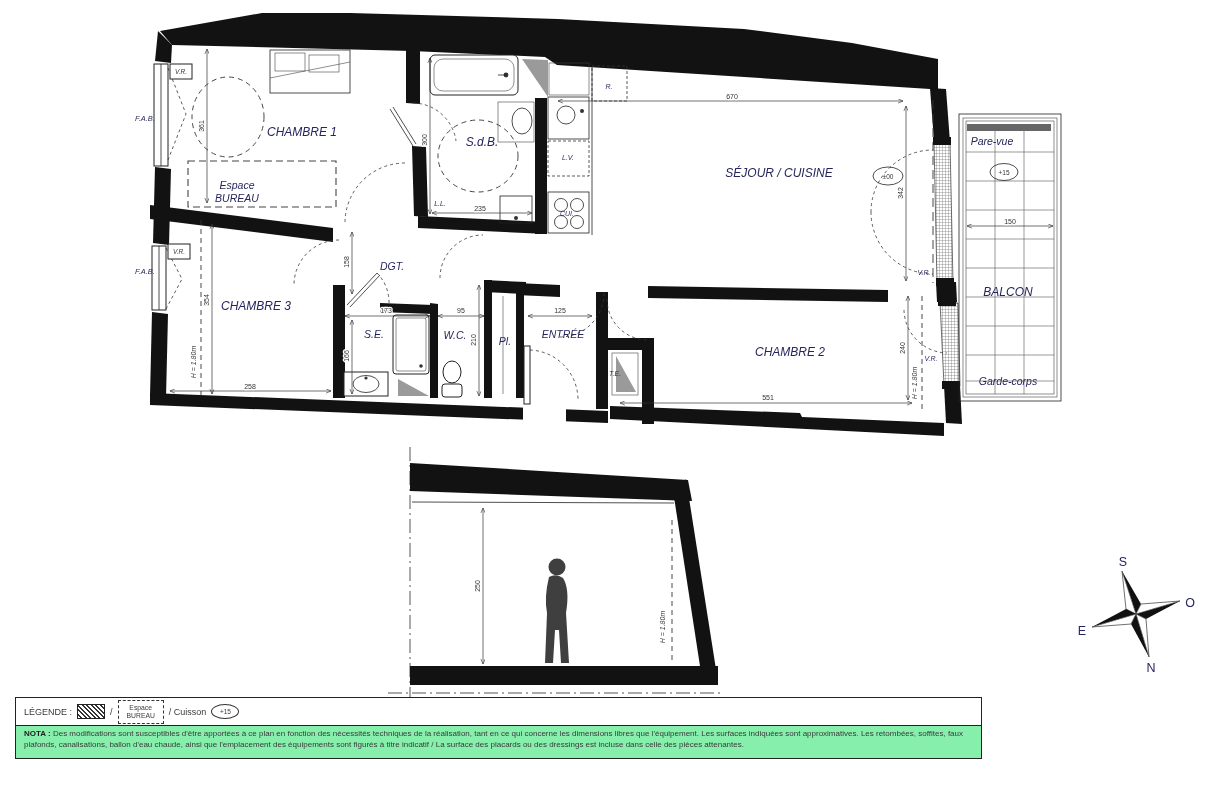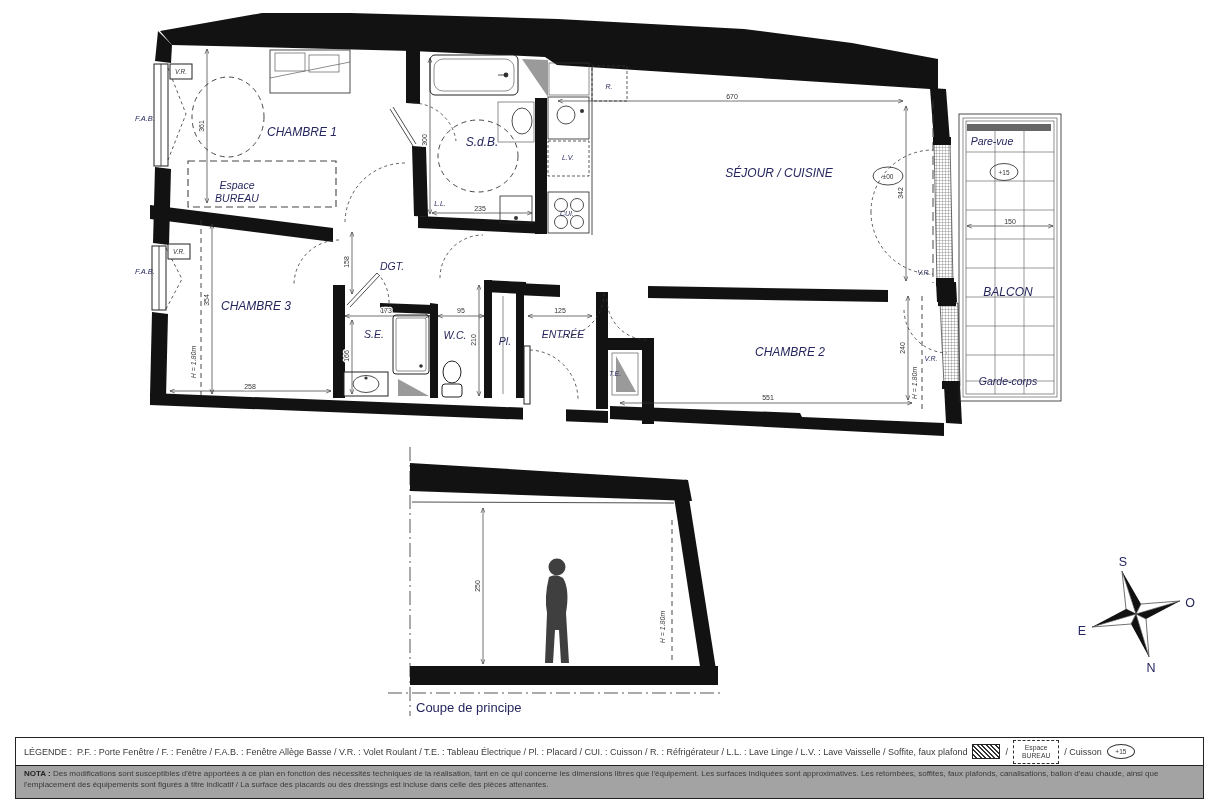--- a/index.html
+++ b/index.html
@@ -12,24 +12,24 @@
   .tn{fill:none;stroke:#222;stroke-width:0.8}
   .tf{fill:none;stroke:#444;stroke-width:0.6}
   .dsh{fill:none;stroke:#333;stroke-width:0.9;stroke-dasharray:5 4}
   .dsh2{fill:none;stroke:#333;stroke-width:0.8;stroke-dasharray:3 3}
   .diml{stroke:#333;stroke-width:0.7;fill:none}
   .rl{font-style:italic;font-size:12px}
   .rs{font-style:italic;font-size:10.5px}
   .ann{font-style:italic;font-size:7px;fill:#26265e}
   .dim{font-size:7px;fill:#333;paint-order:stroke;stroke:#fff;stroke-width:2.5px;stroke-linejoin:round}
   .lvl{font-size:6.5px;fill:#333;paint-order:stroke;stroke:#fff;stroke-width:2px}
-  .legend-band{position:absolute;left:15px;top:737px;width:1189px;box-sizing:border-box}
+  .legend-band{position:absolute;left:15px;top:697px;width:967px;box-sizing:border-box}
   .legend-row{border:1.3px solid #222;background:#fff;display:flex;align-items:center;
     padding:0 8px;height:27px;white-space:nowrap;font-size:9px;color:#3a3a3a;gap:5px}
-  .nota-row{border:1.3px solid #222;border-top:none;background:#a3a3a3;font-size:8px;
+  .nota-row{border:1.3px solid #222;border-top:none;background:#86efac;font-size:8px;
     color:#3a3a3a;padding:3px 8px 4px 8px;line-height:1.35;min-height:33px;box-sizing:border-box}
   .swatch{display:inline-block;width:26px;height:13px;border:1px solid #222;
     background:repeating-linear-gradient(45deg,#fff 0 2px,#333 2px 3.2px)}
   .esp-box{display:inline-flex;flex-direction:column;align-items:center;justify-content:center;
     border:1.2px dashed #333;font-size:6.8px;line-height:1.15;padding:1px 8px;height:20px;color:#3a3a3a}
   .oval{display:inline-flex;align-items:center;justify-content:center;border:1px solid #333;
     border-radius:50%;width:26px;height:13px;font-size:6.5px;color:#3a3a3a}
   .nota-b{font-weight:bold;color:#222}
 </style>
 </head>
@@ -317,21 +317,20 @@
     <text x="1123" y="566" text-anchor="middle" font-size="12.5" fill="#555">S</text>
     <text x="1190" y="607" text-anchor="middle" font-size="12.5" fill="#555">O</text>
     <text x="1082" y="635" text-anchor="middle" font-size="12.5" fill="#555">E</text>
     <text x="1151" y="672" text-anchor="middle" font-size="12.5" fill="#555">N</text>
   </g>
 </svg>
 
 <div class="legend-band">
   <div class="legend-row">
     <span>LÉGENDE :</span>
-    <span>P.F. : Porte Fenêtre / F. : Fenêtre / F.A.B. : Fenêtre Allège Basse / V.R. : Volet Roulant / T.E. : Tableau Électrique  / Pl. : Placard  / CUI. : Cuisson / R. : Réfrigérateur / L.L. : Lave Linge /  L.V. : Lave Vaisselle / Soffite, faux plafond</span>
     <span class="swatch"></span>
     <span>/</span>
     <span class="esp-box">
       <span>Espace</span>
       <span>BUREAU</span>
     </span>
     <span>/  Cuisson</span>
     <span class="oval">+15</span>
   </div>
   <div class="nota-row">

